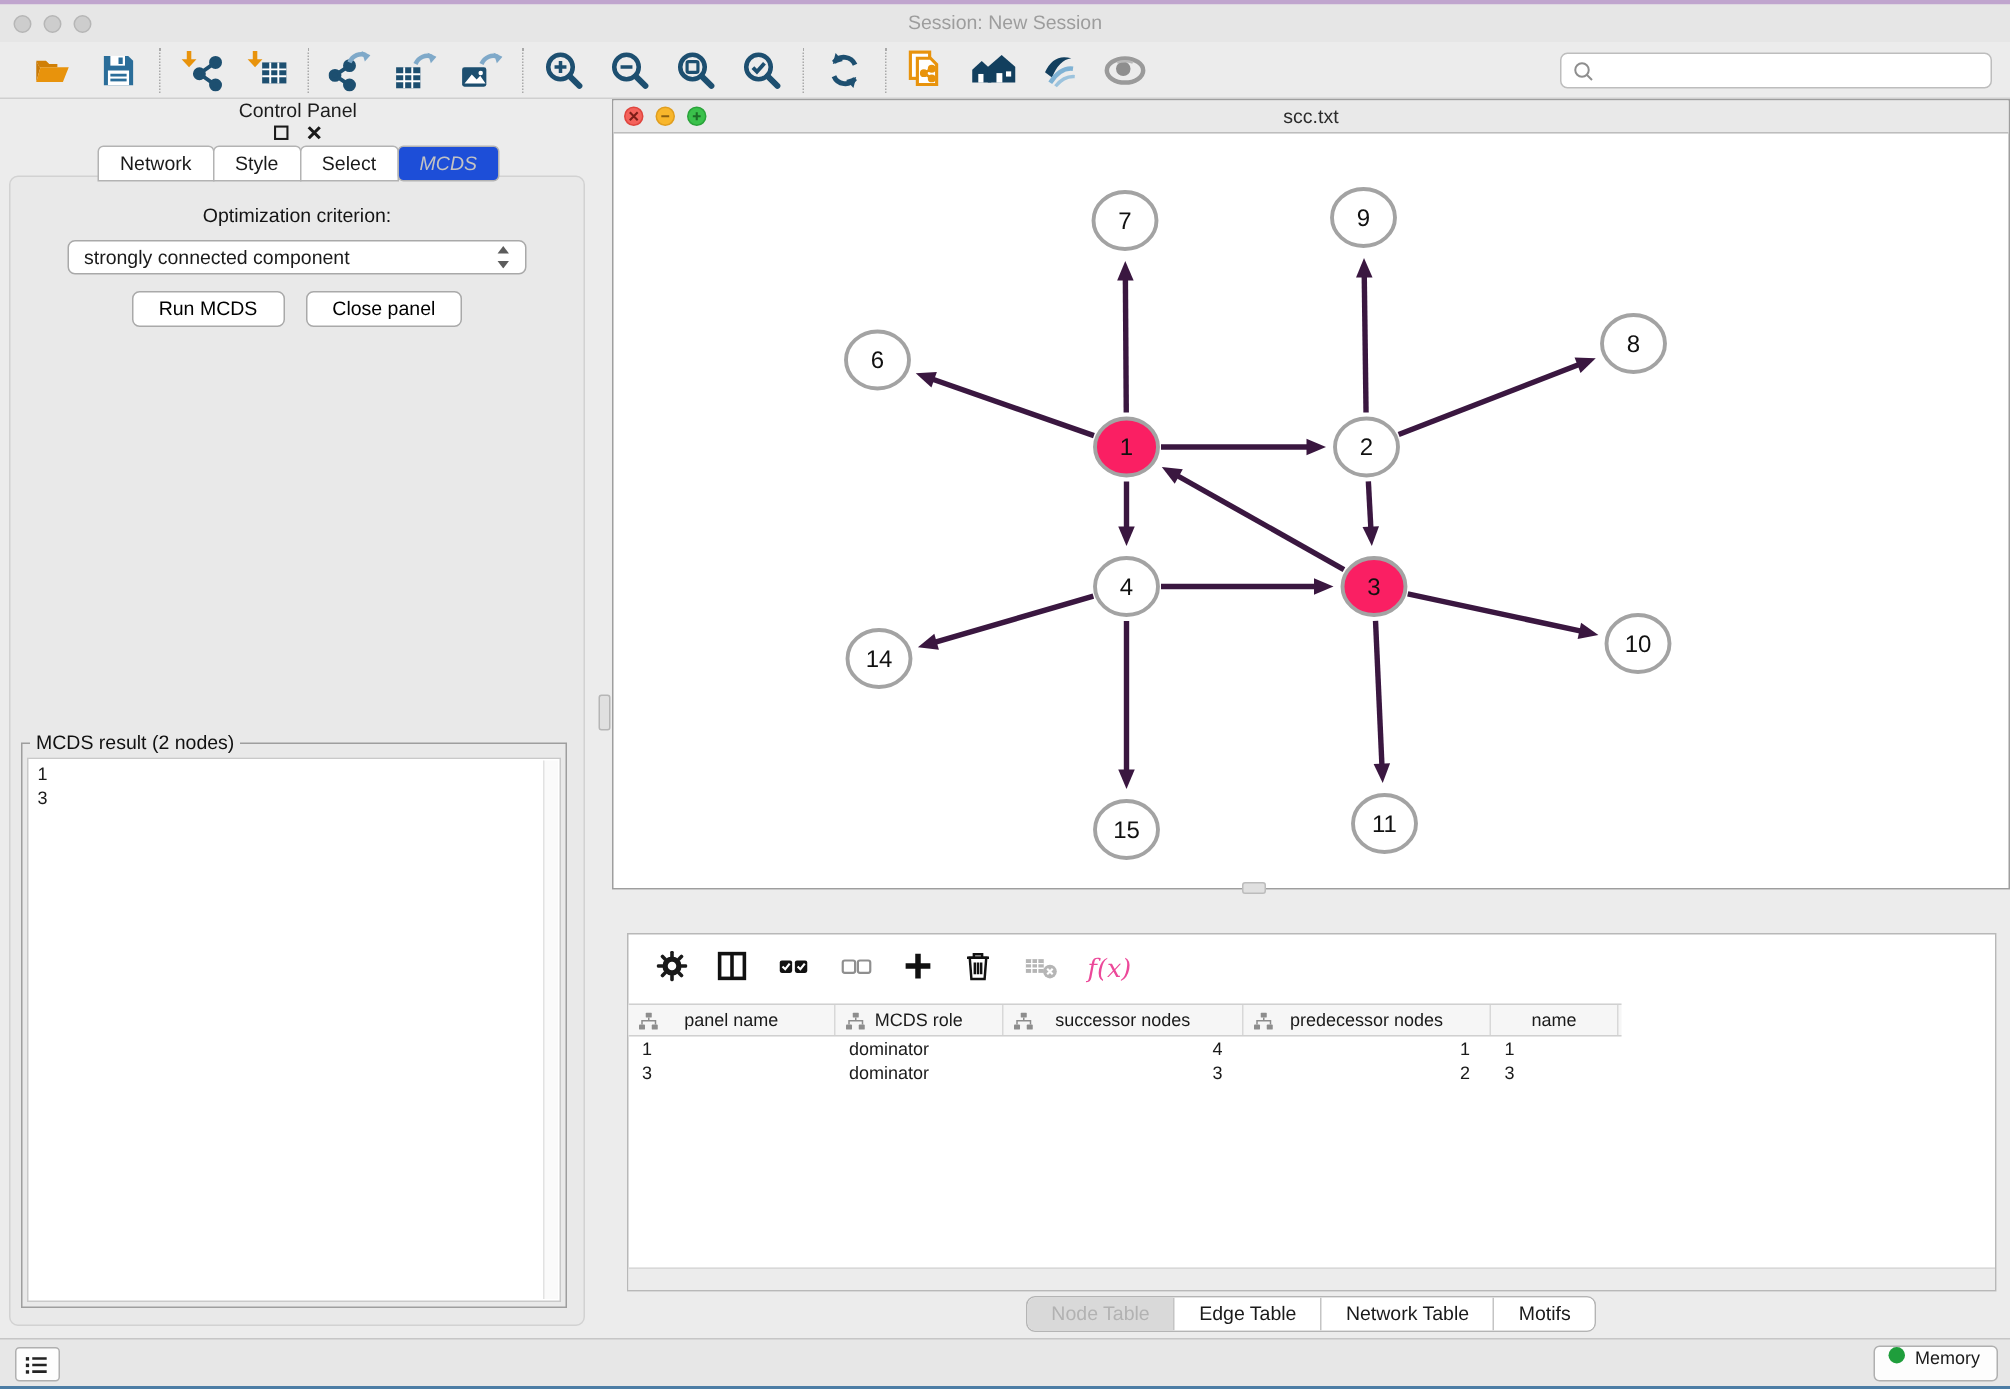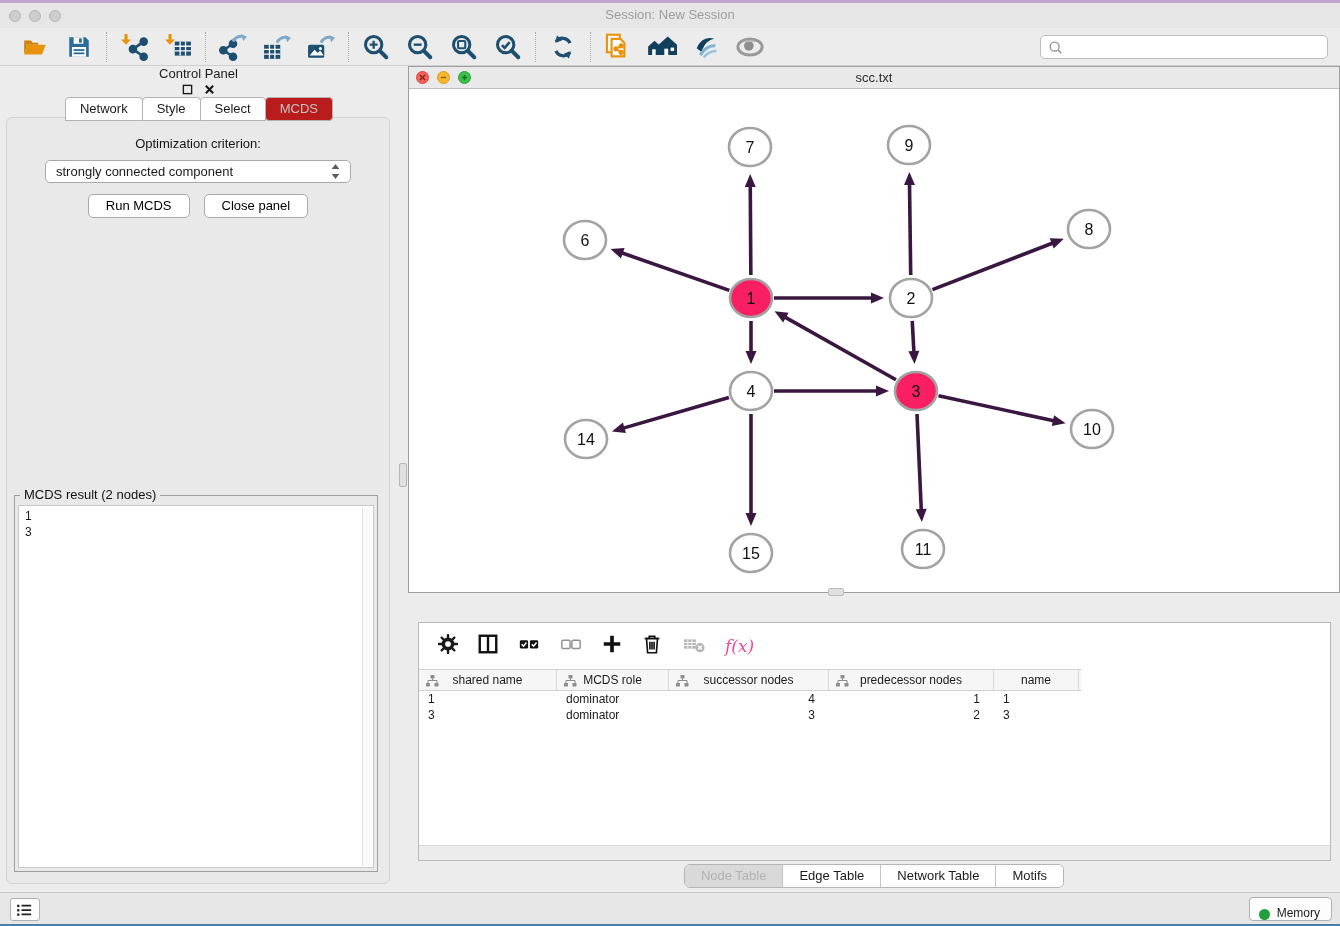--- a/index.html
+++ b/index.html
@@ -24,21 +24,21 @@
   .search-field { position:absolute; right:12px; top:7px; width:288px; height:24px; background:#fff; border:1px solid #bdbdbd; border-radius:5px; display:flex; align-items:center; padding-left:7px; gap:4px; }
   .search-field input { border:none; outline:none; flex:1; font-size:12px; background:transparent; font-family:"Liberation Sans",sans-serif; }
 
   
   .control-panel { position:absolute; left:0; top:66px; width:397px; height:826px; background:#ececec; }
   .cp-header { height:28px; display:flex; align-items:center; padding:0 12px;flex-direction:column; }
   .cp-header .pane-title { flex:1; font-size:13px; color:#1c1c1c; }
   .win-icons { display:flex; gap:11px; align-items:center; }
   .cp-tabs { position:relative; z-index:2; display:flex; justify-content:center; margin-top:3px; }
   .cp-tab { background:#fff; border:1px solid #b3b3b3; margin-right:-1px; padding:3px 14px 4px; font-size:13px; border-radius:4px 4px 0 0; cursor:default; }
-  .cp-tab.active { background:#b91c1c; color:#c3c3c3; border-radius:4px; }
+  .cp-tab.active { background:#1d4ed8; color:#c3c3c3; border-radius:4px;font-style:italic; }
   .cp-body { position:absolute; left:6px; right:7px; top:51px; bottom:8px; background:#e9e9e9; border:1px solid #d2d2d2; border-radius:6px; }
   .opt-label { margin-top:18px; text-align:center; font-size:13px; color:#141414; }
   .select-box { position:absolute; left:38px; right:38px; top:42px; height:23px; background:#fff; border:1px solid #a9a9a9; border-radius:5px; display:flex; align-items:center; padding:0 10px; font-size:13px;gap:44px; }
   .select-box .sel-text { flex:1; }
   .btn-row { position:absolute; left:0; right:0; top:76px; display:flex; justify-content:center; gap:14px; }
   .pbtn { background:#fff; border:1px solid #a9a9a9; border-radius:5px; padding:3px 17px 4px; font-size:13px; }
 
   .result-box { position:absolute; left:7px; right:11px; top:377px; bottom:11px; border:1px solid #9e9e9e; }
   .result-label { position:absolute; top:-9px; left:5px; background:#e9e9e9; padding:0 4px; font-size:13px; color:#111; }
   .result-white { position:absolute; left:3px; right:3px; top:9px; bottom:3px; background:#fff; border:1px solid #c9c9c9; }
@@ -76,21 +76,21 @@
   .tp-bottom { position:absolute; left:0; right:0; bottom:0; height:15px; background:#ececec; border-top:1px solid #d8d8d8; }
   .tp-tabs { position:absolute; left:0; right:0; top:267px; display:flex; justify-content:center; }
   .tab-group { display:flex; border:1px solid #b4b4b4; border-radius:6px; overflow:hidden; background:#fff; }
   .tab-seg { padding:3px 16px 4px; font-size:13px; border-left:1px solid #c4c4c4; background:#fff; }
   .tab-seg:first-child { border-left:none; }
   .tab-seg.active { background:#d9d9d9; color:#b2b2b2; }
 
   
   .statusbar { position:absolute; left:0; top:892px; right:0; height:32px; background:#e7e7e7; border-top:1px solid #c6c6c6; }
   .sb-left-btn { position:absolute; left:10px; top:5px; width:30px; height:23px; background:#fdfdfd; border:1px solid #b0b0b0; border-radius:3px; display:flex; align-items:center; justify-content:center; }
-  .memory-btn { position:absolute; right:8px; top:4px; height:24px; padding:0 11px 0 9px; display:flex; align-items:flex-end; gap:7px; background:#fdfdfd; border:1px solid #b0b0b0; border-radius:4px; font-size:12px; }
+  .memory-btn { position:absolute; right:8px; top:4px; height:24px; padding:0 11px 0 9px; display:flex; align-items:flex-start; gap:7px; background:#fdfdfd; border:1px solid #b0b0b0; border-radius:4px; font-size:12px; }
   .memory-dot { width:11px; height:11px; border-radius:50%; background:#1f9e3c; }
 </style>
 </head>
 <body>
 
 <div class="top-strip"></div>
 
 <div class="titlebar">
   <div class="traffic">
     <span></span>
@@ -446,21 +446,21 @@
     <div class="thead">
         <div class="th" style="width: 138px;">
           <span class="sort-ic"><svg width="13" height="12" viewBox="0 0 13 12">
               <g fill="#8d8d8d">
                 <rect x="4.5" y="0" width="4" height="3.4" rx="0.6"></rect>
                 <rect x="0" y="8" width="4" height="3.4" rx="0.6"></rect>
                 <rect x="8.5" y="8" width="4" height="3.4" rx="0.6"></rect>
               </g>
               <path d="M6.5 3.4v2.1M2 8V5.5h9V8" stroke="#8d8d8d" fill="none"></path>
             </svg></span>
-          <span>shared name</span>
+          <span>panel name</span>
         </div>
         <div class="th" style="width: 112px;">
           <span class="sort-ic"><svg width="13" height="12" viewBox="0 0 13 12">
               <g fill="#8d8d8d">
                 <rect x="4.5" y="0" width="4" height="3.4" rx="0.6"></rect>
                 <rect x="0" y="8" width="4" height="3.4" rx="0.6"></rect>
                 <rect x="8.5" y="8" width="4" height="3.4" rx="0.6"></rect>
               </g>
               <path d="M6.5 3.4v2.1M2 8V5.5h9V8" stroke="#8d8d8d" fill="none"></path>
             </svg></span>

